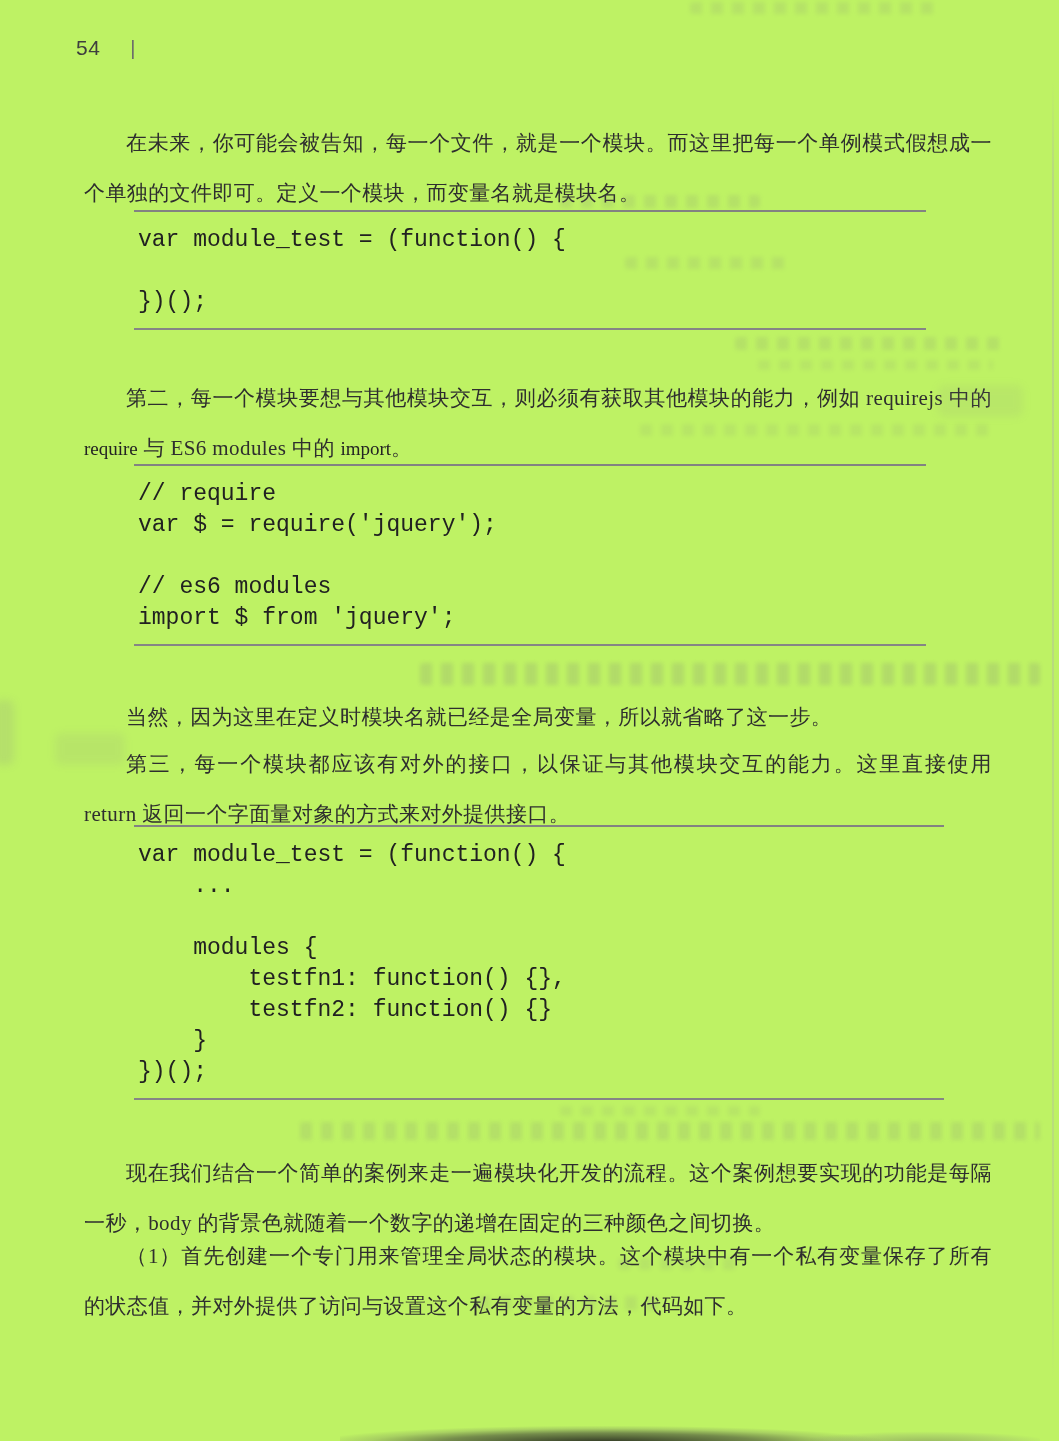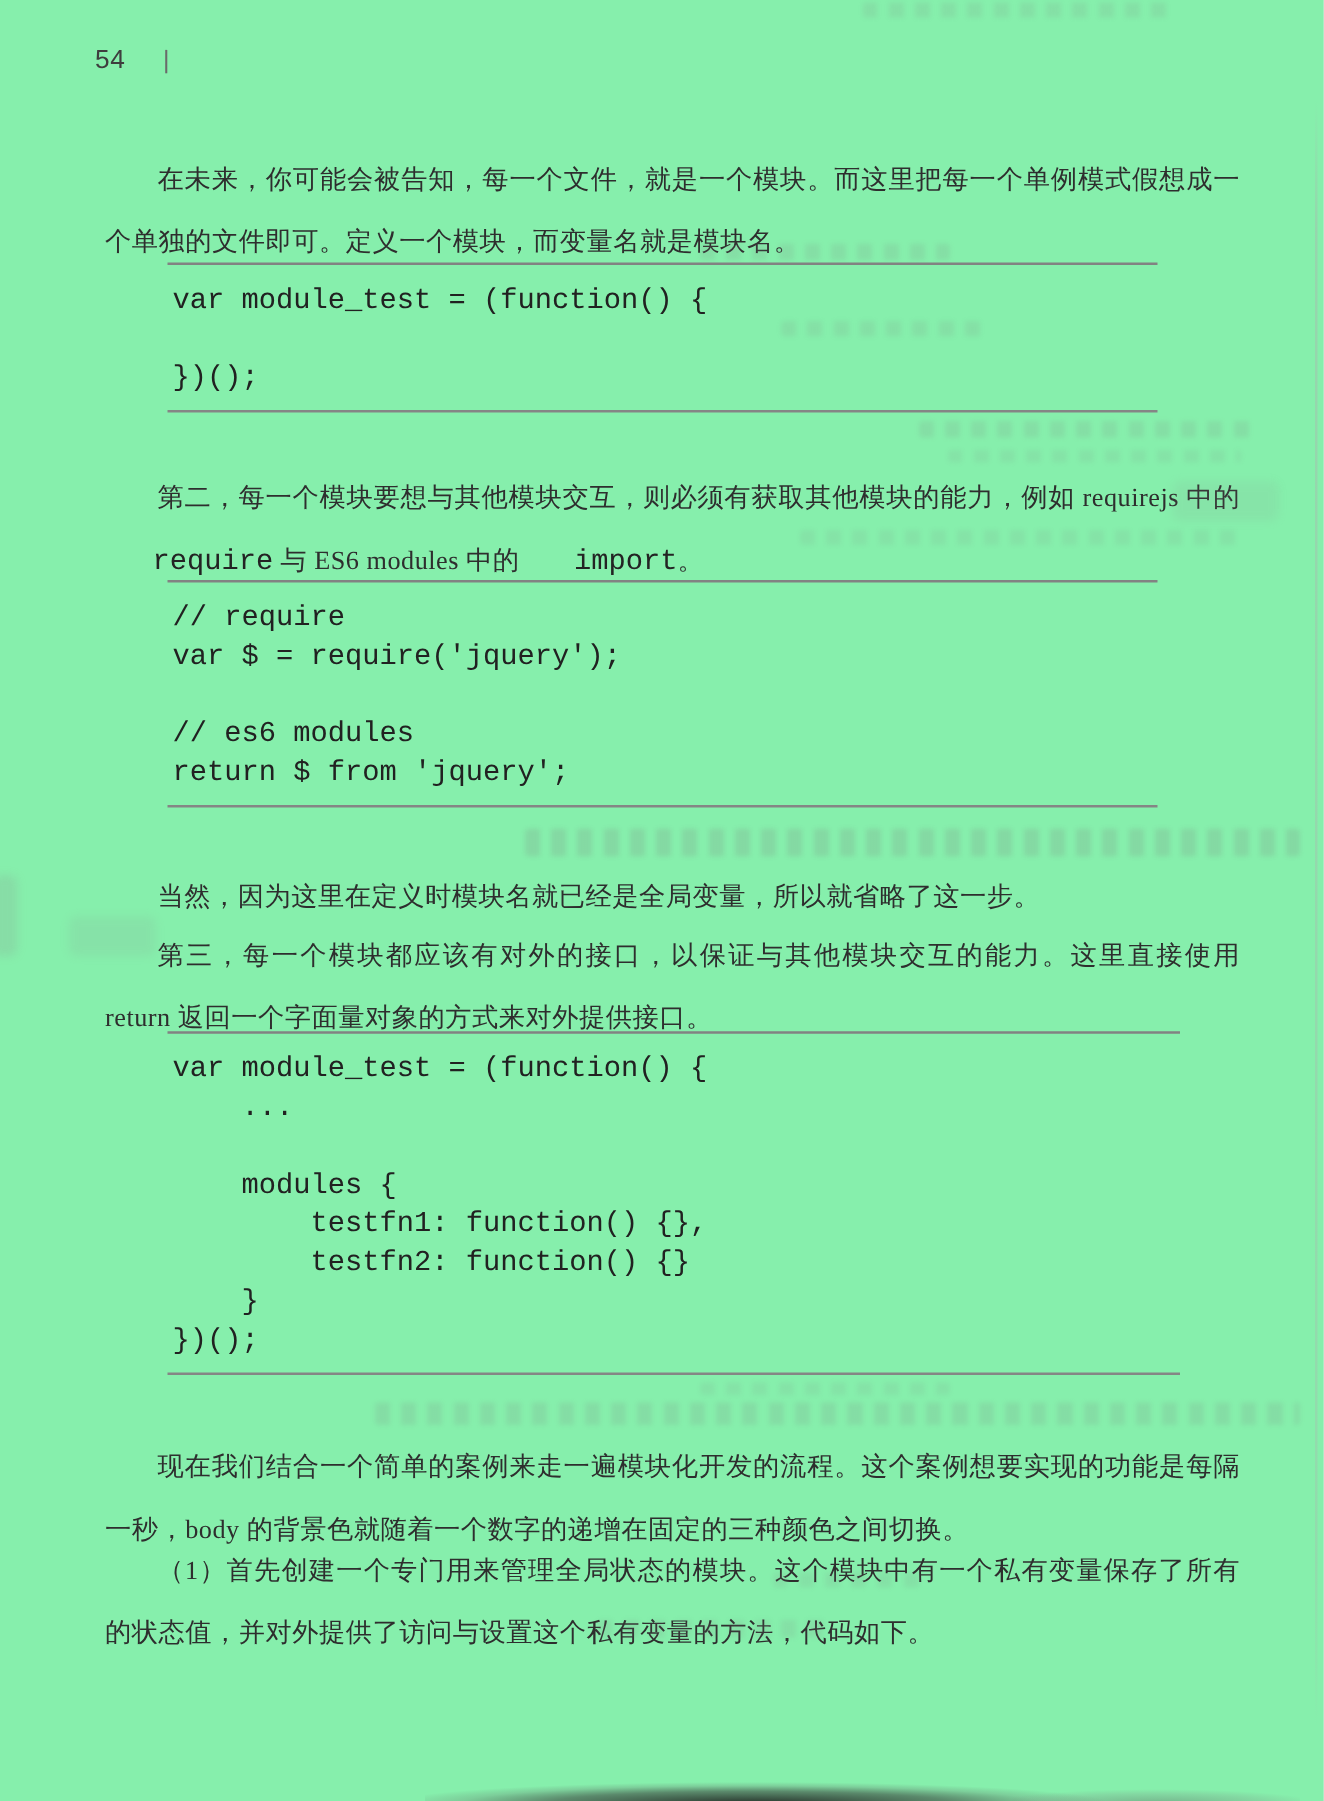--- a/index.html
+++ b/index.html
@@ -1,21 +1,21 @@
 <!DOCTYPE html>
 <html><head>
 <meta charset="utf-8">
 <style>
   html, body { margin: 0; padding: 0; background: #e9e9e9; }
 
   .page {
     position: relative;
     width: 1059px;
     height: 1441px;
-    background: #86efac;
+    background: #bef264;
     overflow: hidden;
     font-family: "Liberation Serif", "DejaVu Serif", serif;
     color: #2d2d2d;
   }
 
   
   .page-header {
     position: absolute;
     top: 36px;
     left: 76px;
@@ -37,25 +37,24 @@
     width: 908px;
     margin: 0;
     font-size: 21px;
     line-height: 50px;
     text-align: justify;
     text-indent: 2em;
     color: #2e2e2e;
     letter-spacing: 0.4px;
   }
   .para .inline-code {
-    font-family: Liberation Mono, monospace;
-    font-size: 23px;
+    font-family: Liberation Serif, serif;
+    font-size: 19px;
     letter-spacing: 0;
     color: #232323;
-    margin-left: 38px;
   }
 
   #para-intro        { top: 118px; }
   #para-second       { top: 373px; }
   #para-omit         { top: 692px; }
   #para-third        { top: 739px; }
   #para-case         { top: 1148px; }
   #para-step1        { top: 1231px; }
 
   
@@ -137,21 +136,21 @@
     <div class="code-line">})();</div>
   </div>
 
   <p class="para" id="para-second"><span>第二，每一个模块要想与其他模块交互，则必须有获取其他模块的能力，例如 requirejs 中的 </span><span class="inline-code">require</span><span> 与 ES6 modules 中的 </span><span class="inline-code">import</span><span>。</span></p>
 
   <div class="code-block" id="code-require">
     <div class="code-line">// require</div>
     <div class="code-line">var $ = require('jquery');</div>
     <div class="code-line"></div>
     <div class="code-line">// es6 modules</div>
-    <div class="code-line">return $ from 'jquery';</div>
+    <div class="code-line">import $ from 'jquery';</div>
   </div>
 
   <p class="para" id="para-third">第三，每一个模块都应该有对外的接口，以保证与其他模块交互的能力。这里直接使用 return 返回一个字面量对象的方式来对外提供接口。</p>
 
   <p class="para" id="para-omit">当然，因为这里在定义时模块名就已经是全局变量，所以就省略了这一步。</p>
 
   <div class="code-block" id="code-return">
     <div class="code-line">var module_test = (function() {</div>
     <div class="code-line">    ...</div>
     <div class="code-line"></div>

